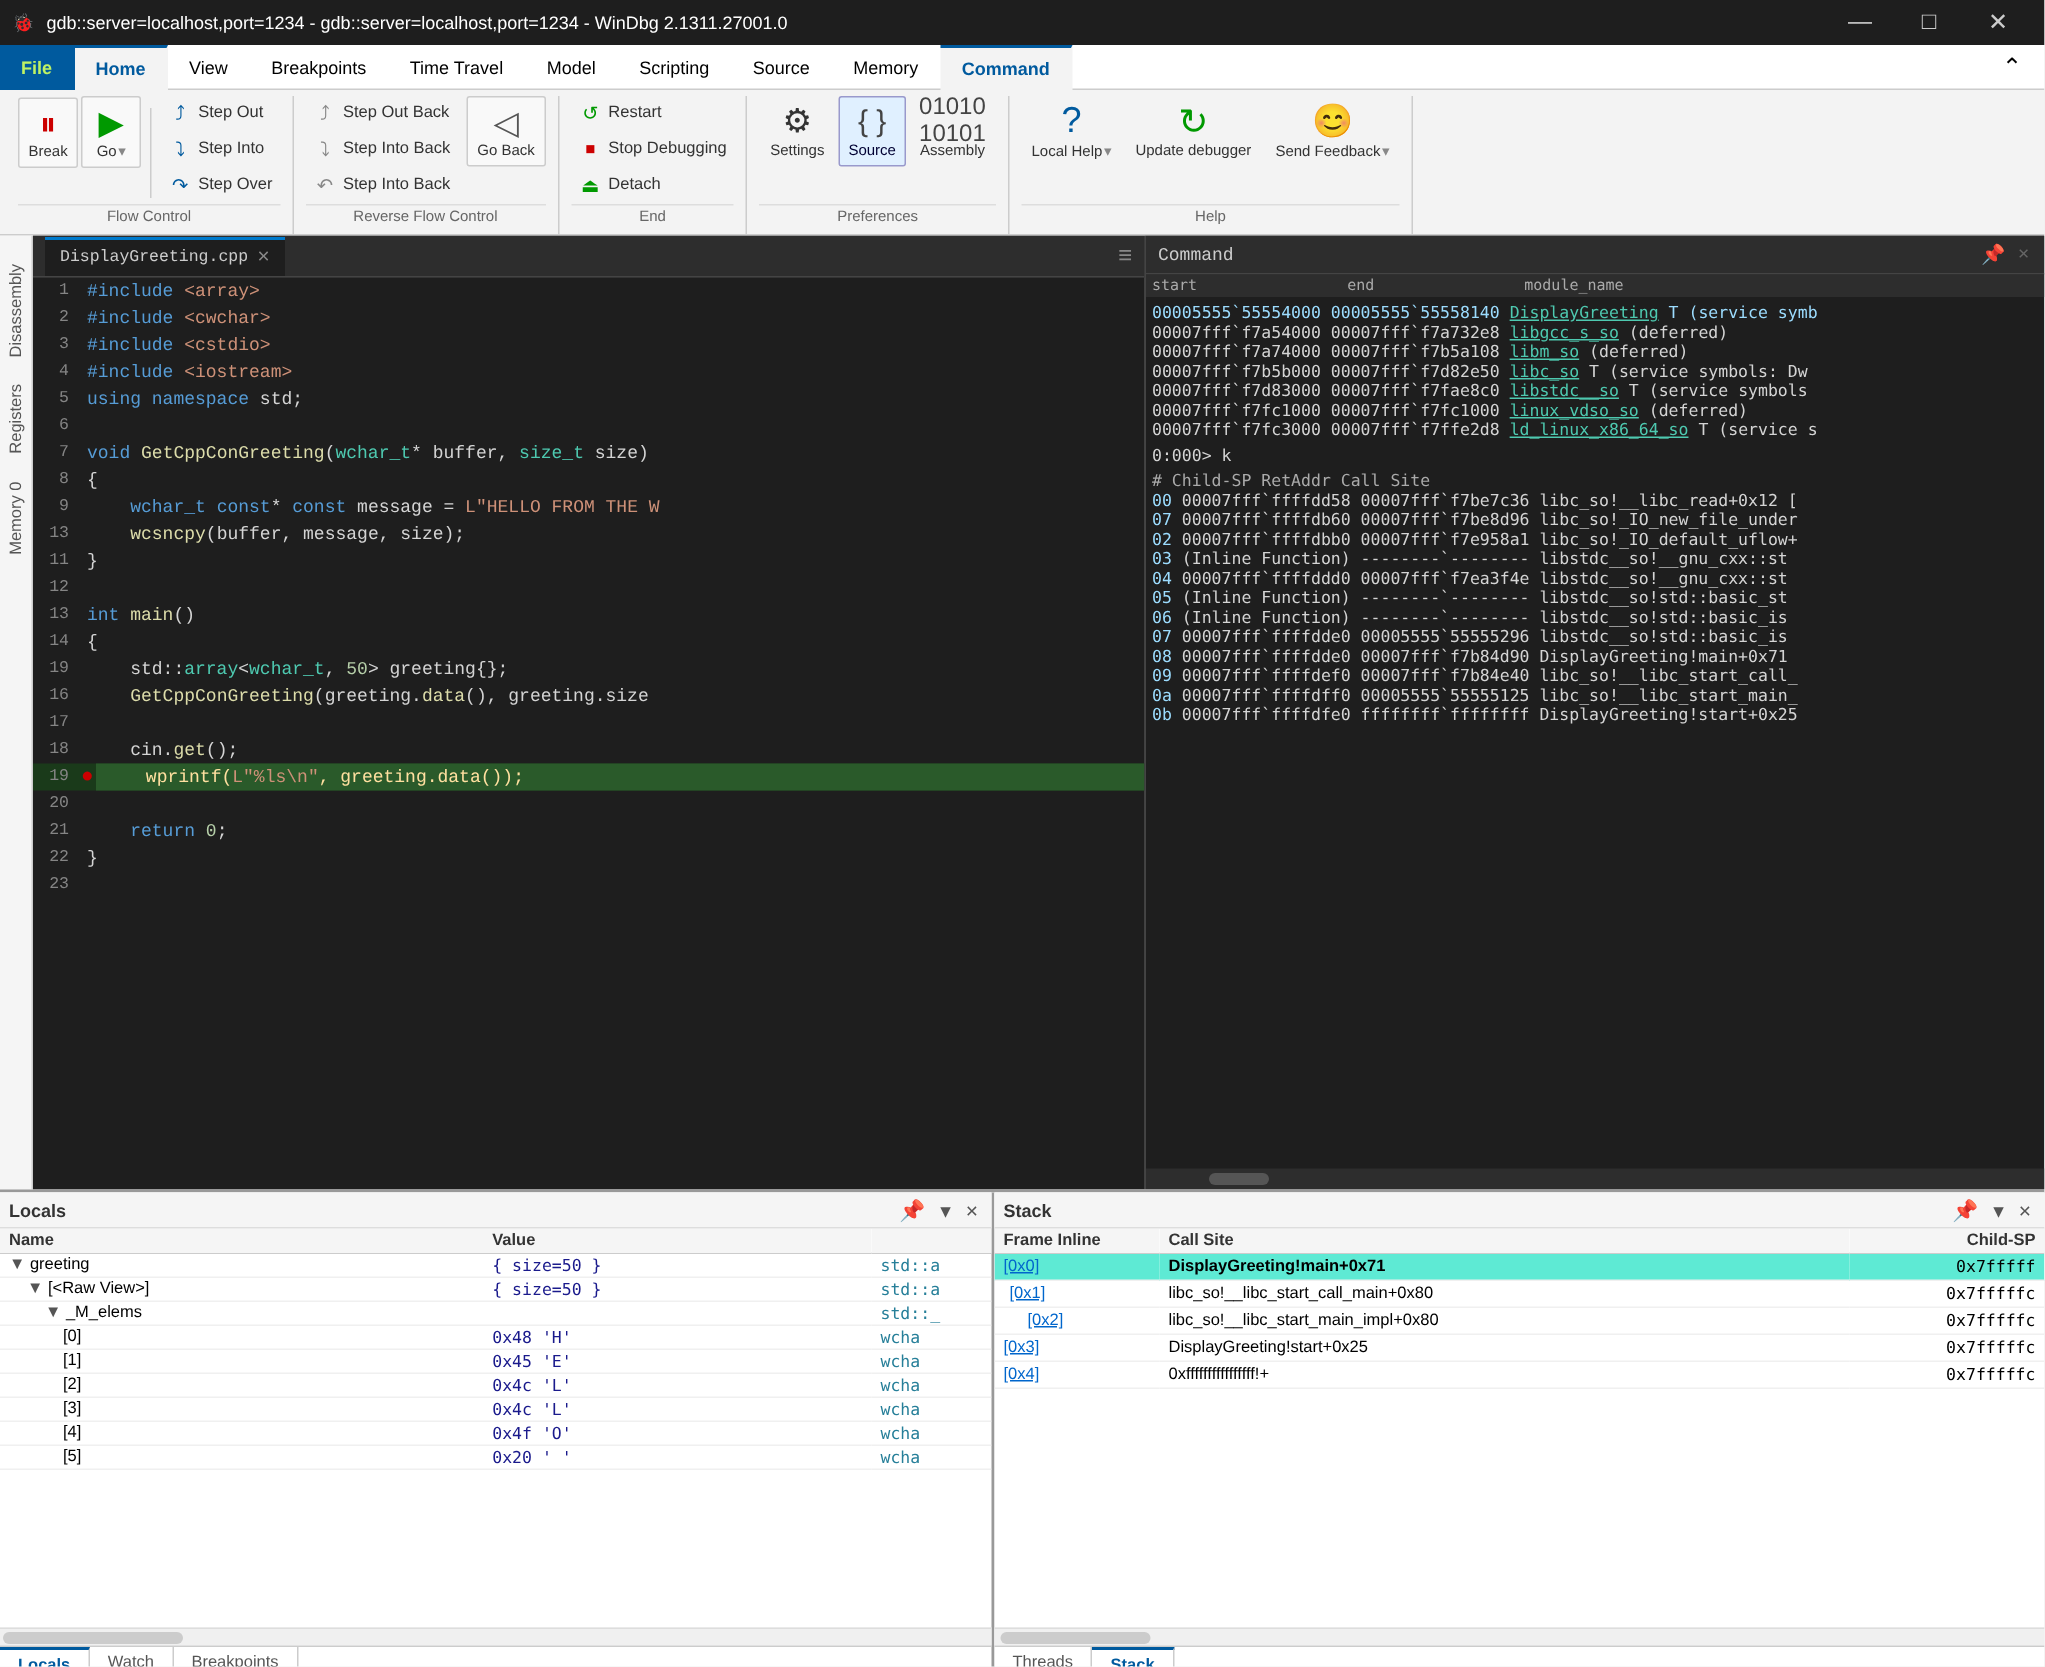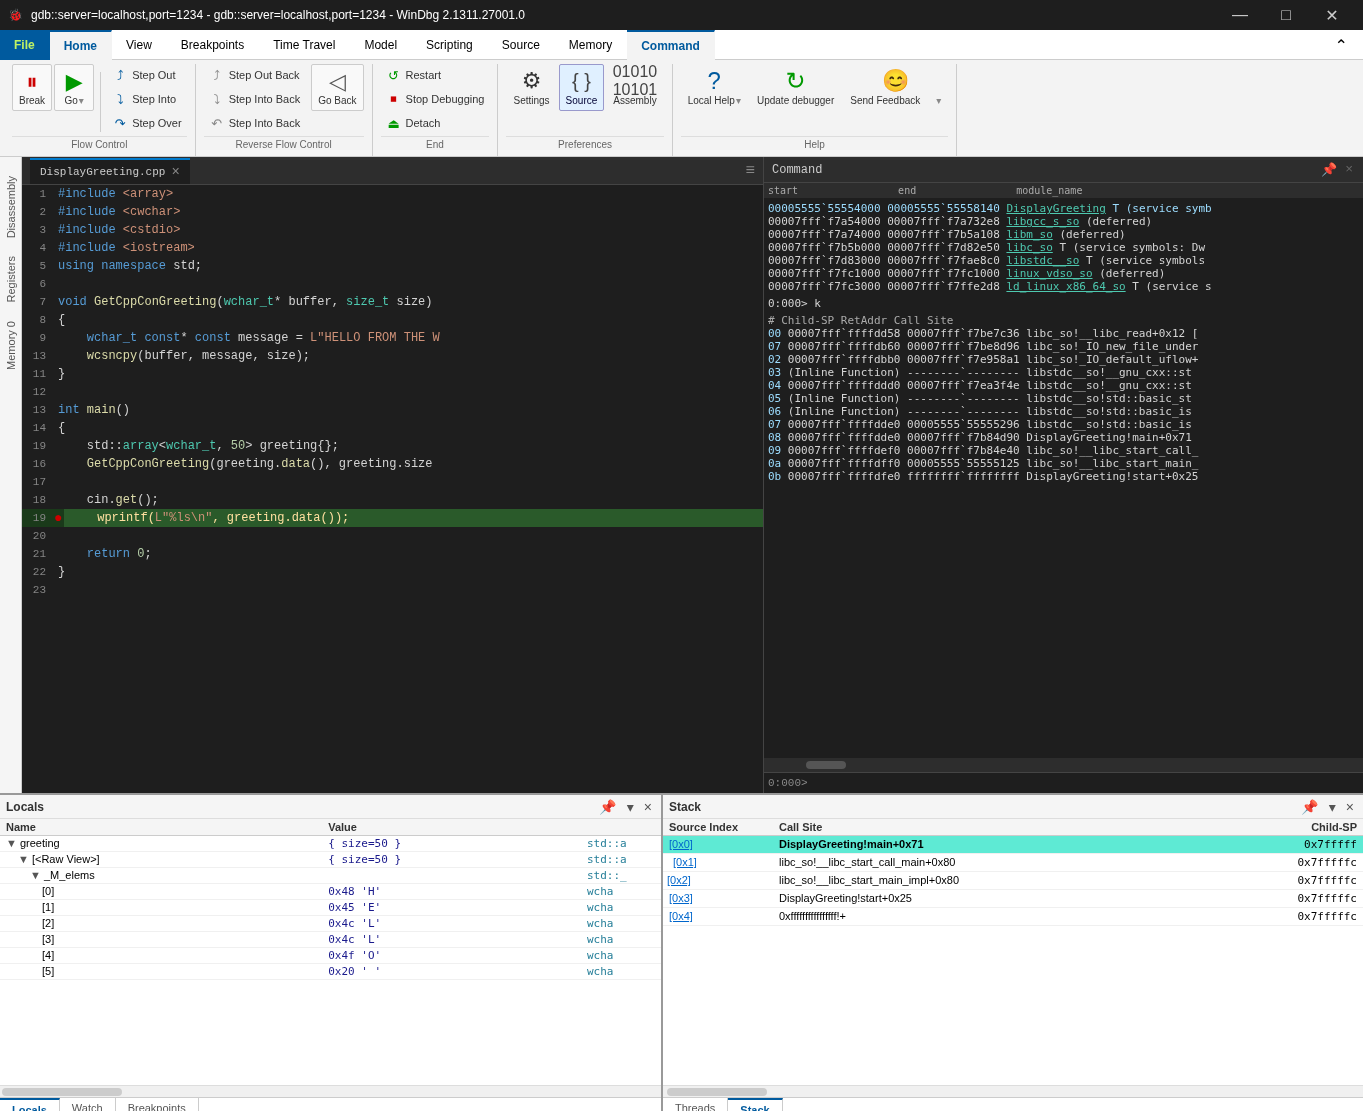--- a/index.html
+++ b/index.html
@@ -247,21 +247,21 @@
             <span>Local Help</span>
             <span class="chevron-down">▾</span>
           </div>
         </div>
         <div class="ribbon-btn" style="min-width:50px;">
           <div class="icon" style="font-size:24px; color:#090;">↻</div>
           <span>Update debugger</span>
         </div>
         <div class="ribbon-btn" style="min-width:55px;">
           <div class="icon" style="font-size:22px;">😊</div>
-          <div style="display:flex; align-items:center; gap:16px;">
+          <div style="display:flex; align-items:center; gap:1px;">
             <span>Send Feedback</span>
             <span class="chevron-down">▾</span>
           </div>
         </div>
       </div>
       <div class="ribbon-group-label">Help</div>
     </div>
 
   </div>
 </div>
@@ -422,24 +422,20 @@
           <div><span style="color:#9cdcfe;">0b</span> 00007fff`ffffdfe0 ffffffff`ffffffff  DisplayGreeting!start+0x25</div>
         </div>
       </div>
 
       <div class="cmd-panel-scrollbar">
         <div class="cmd-panel-scrollbar-inner">
           <div class="cmd-panel-scroll-thumb"></div>
         </div>
       </div>
 
-      <div class="command-input-row">
-        <span class="cmd-prompt">0:000&gt;</span>
-        <input class="cmd-input" type="text" style="">
-      </div>
     </div>
 
   </div>
 
   <div class="bottom-area">
 
     <div class="locals-panel">
       <div class="panel-toolbar">
         <span class="panel-name">Locals</span>
         <div class="panel-icons">
@@ -526,38 +522,38 @@
           <span class="panel-icon-btn">📌</span>
           <span class="panel-icon-btn">▾</span>
           <span class="panel-icon-btn">×</span>
         </div>
       </div>
 
       <div class="stack-table-container">
         <table style="width:100%; border-collapse:collapse; font-size:11px;">
           <thead>
             <tr>
-              <th style="width:110px; background:#f5f5f5; border-bottom:1px solid #ccc; padding:2px 6px; text-align:left; font-weight:600;">Source Index</th>
+              <th style="width:110px; background:#f5f5f5; border-bottom:1px solid #ccc; padding:2px 6px; text-align:left; font-weight:600;">Frame Inline</th>
               <th style="background:#f5f5f5; border-bottom:1px solid #ccc; padding:2px 6px; text-align:left; font-weight:600;">Call Site</th>
               <th style="width:130px; background:#f5f5f5; border-bottom:1px solid #ccc; padding:2px 6px; text-align:right; font-weight:600;">Child-SP</th>
             </tr>
           </thead>
           <tbody>
             <tr style="background:#5eead4;">
               <td style="padding:2px 6px; color:#0066cc; cursor:pointer; text-decoration:underline;">[0x0]</td>
               <td style="padding:2px 6px; font-weight:bold;">DisplayGreeting!main+0x71</td>
               <td style="padding:2px 6px; font-family:Consolas,monospace; text-align:right;">0x7fffff</td>
             </tr>
             <tr>
               <td style="padding:2px 10px; color:#0066cc; cursor:pointer; text-decoration:underline;">[0x1]</td>
               <td style="padding:2px 6px;">libc_so!__libc_start_call_main+0x80</td>
               <td style="padding:2px 6px; font-family:Consolas,monospace; text-align:right;">0x7fffffc</td>
             </tr>
             <tr>
-              <td style="padding:2px 4px; color:#0066cc; cursor:pointer; text-decoration:underline;">[0x2]</td>
+              <td style="padding:2px 22px; color:#0066cc; cursor:pointer; text-decoration:underline;">[0x2]</td>
               <td style="padding:2px 6px;">libc_so!__libc_start_main_impl+0x80</td>
               <td style="padding:2px 6px; font-family:Consolas,monospace; text-align:right;">0x7fffffc</td>
             </tr>
             <tr>
               <td style="padding:2px 6px; color:#0066cc; cursor:pointer; text-decoration:underline;">[0x3]</td>
               <td style="padding:2px 6px;">DisplayGreeting!start+0x25</td>
               <td style="padding:2px 6px; font-family:Consolas,monospace; text-align:right;">0x7fffffc</td>
             </tr>
             <tr>
               <td style="padding:2px 6px; color:#0066cc; cursor:pointer; text-decoration:underline;">[0x4]</td>

